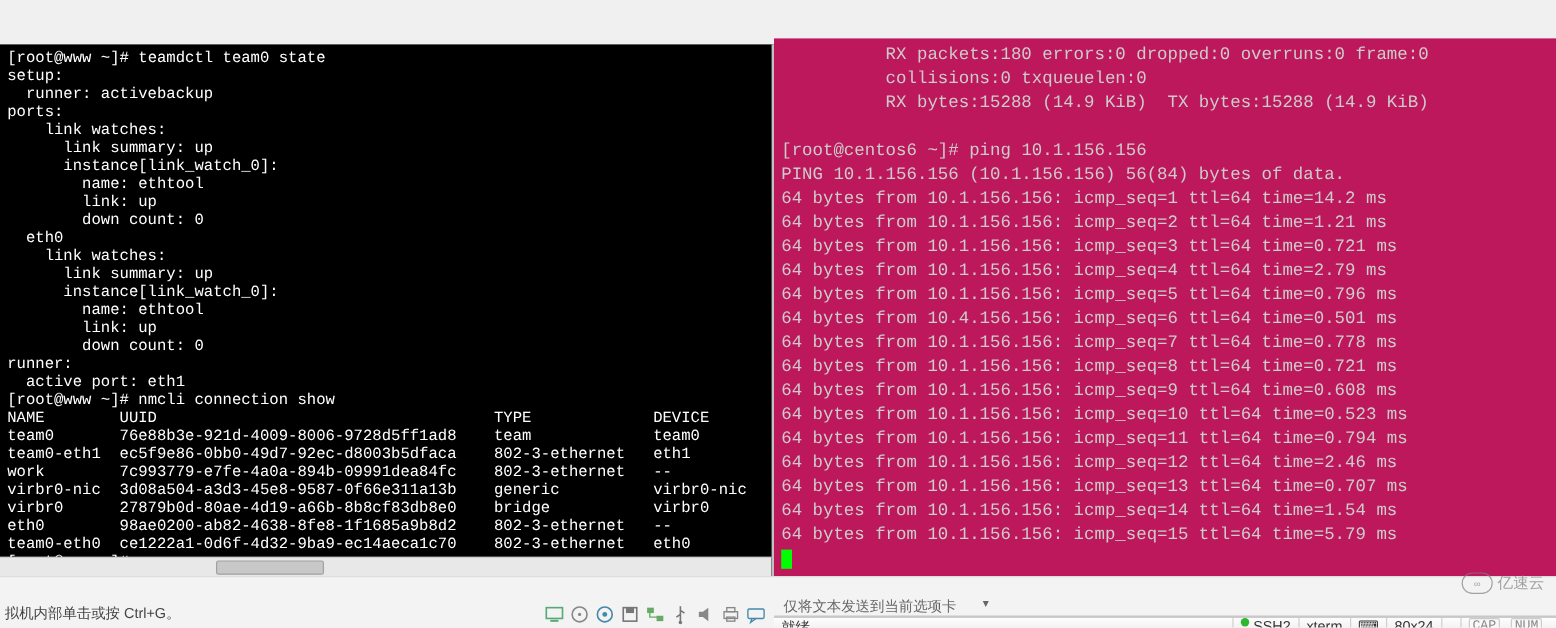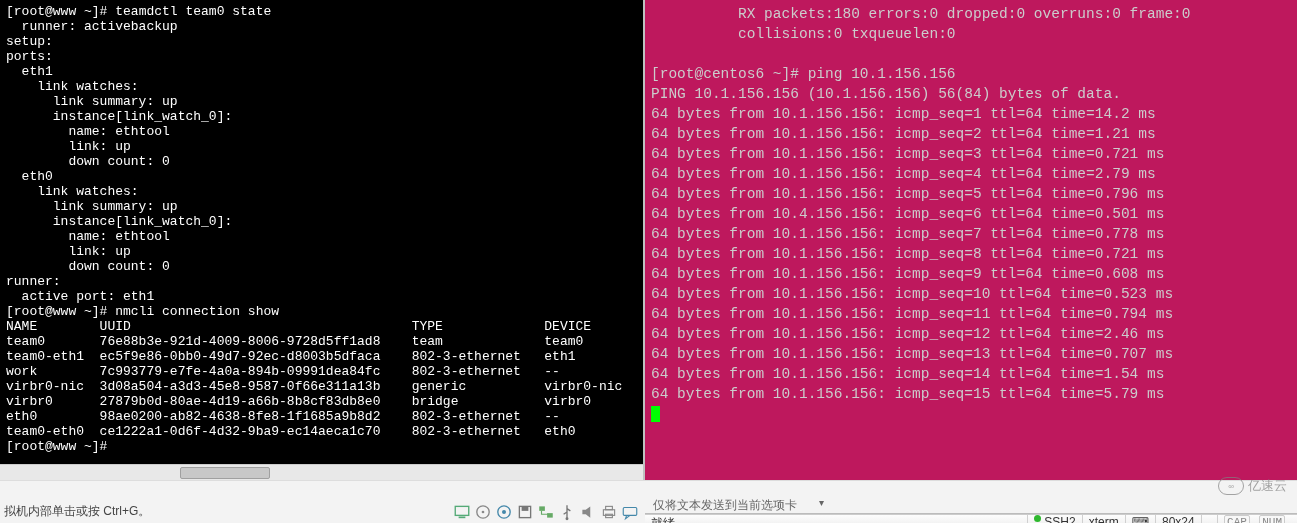--- a/index.html
+++ b/index.html
@@ -9,20 +9,21 @@
     background: #f0f0f0;
     width: 1297px;
     height: 523px;
     overflow: hidden;
     position: relative;
   }
   .container {
     display: flex;
     width: 100%;
     height: 480px;
+    align-items: flex-end;
   }
   .pane {
     overflow: hidden;
     position: relative;
   }
   .pane-left {
     width: 645px;
     background: #000;
     color: #fff;
     padding: 4px 6px;
@@ -142,24 +143,23 @@
   .arrow { font-size:10px;}
 </style>
 </head>
 <body>
 
 <div class="container">
 
   <div class="pane pane-left">
     <div class="line"><span>[root@www ~]#</span> <span>teamdctl team0 state</span></div>
     <div id="left-out">
+        <div class="line">setup:</div>
         <div class="line">  runner: activebackup</div>
-        <div class="line">setup:</div>
         <div class="line">ports:</div>
-        <div class="line">  eth1</div>
         <div class="line">    link watches:</div>
         <div class="line">      link summary: up</div>
         <div class="line">      instance[link_watch_0]:</div>
         <div class="line">        name: ethtool</div>
         <div class="line">        link: up</div>
         <div class="line">        down count: 0</div>
         <div class="line">  eth0</div>
         <div class="line">    link watches:</div>
         <div class="line">      link summary: up</div>
         <div class="line">      instance[link_watch_0]:</div>
@@ -183,20 +183,21 @@
     <div class="line"><span>[root@www ~]#</span> </div>
     <div class="scrollbar-h">
       <div class="scroll-thumb"></div>
     </div>
   </div>
 
   <div class="pane pane-right">
     <div id="right-hdr">
         <div class="line">          RX packets:180 errors:0 dropped:0 overruns:0 frame:0</div>
         <div class="line">          collisions:0 txqueuelen:0</div>
+        <div class="line">          RX bytes:15288 (14.9 KiB)  TX bytes:15288 (14.9 KiB)</div>
       </div>
     <div class="line">&nbsp;</div>
     <div class="line"><span>[root@centos6 ~]#</span> <span>ping 10.1.156.156</span></div>
     <div class="line">PING 10.1.156.156 (10.1.156.156) 56(84) bytes of data.</div>
     <div id="right-pings">
         <div class="line">64 bytes from 10.1.156.156: icmp_seq=1 ttl=64 time=14.2 ms</div>
         <div class="line">64 bytes from 10.1.156.156: icmp_seq=2 ttl=64 time=1.21 ms</div>
         <div class="line">64 bytes from 10.1.156.156: icmp_seq=3 ttl=64 time=0.721 ms</div>
         <div class="line">64 bytes from 10.1.156.156: icmp_seq=4 ttl=64 time=2.79 ms</div>
         <div class="line">64 bytes from 10.1.156.156: icmp_seq=5 ttl=64 time=0.796 ms</div>

